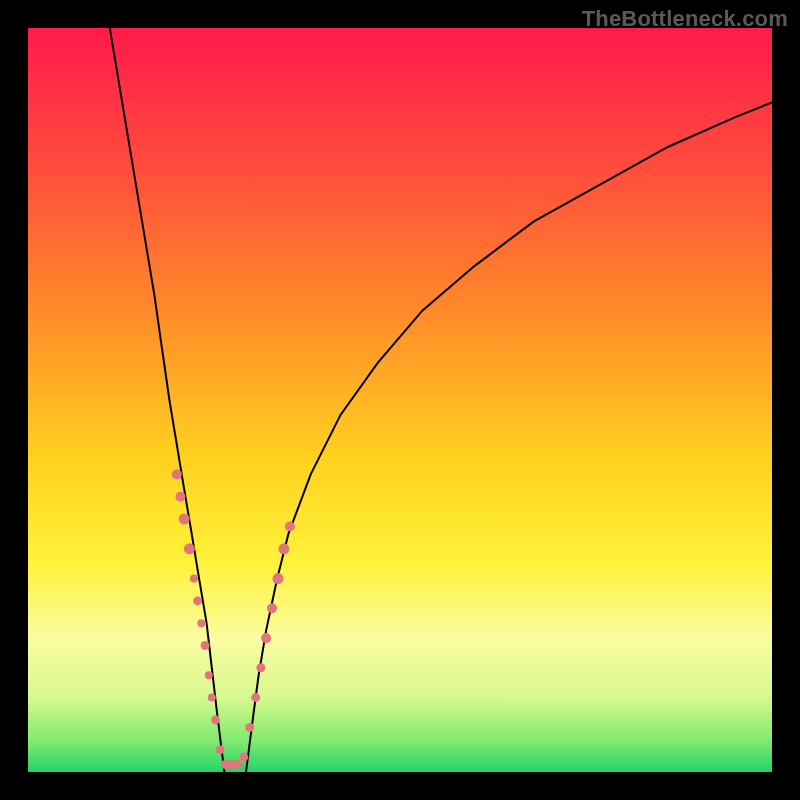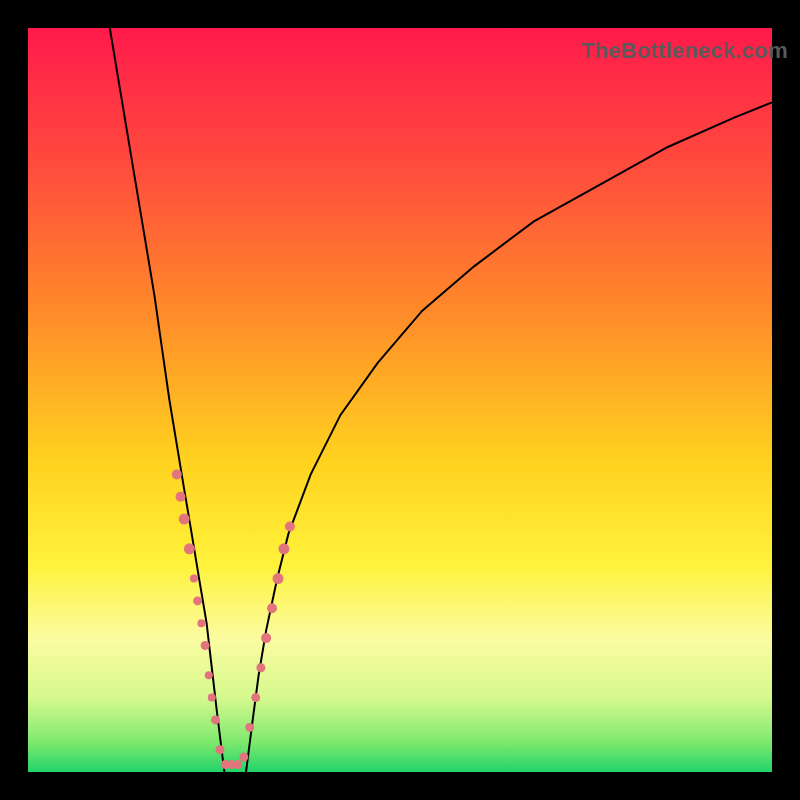--- a/index.html
+++ b/index.html
@@ -26,21 +26,20 @@
     
   }
   .watermark {
     position: absolute;
     top: 6px;
     right: 12px;
     font-size: 22px;
     font-weight: 600;
     color: #5a5a5a;
     letter-spacing: 0.2px;
-    margin-top: 32px;
   }
   svg.curve {
     position: absolute;
     left: 0; top: 0;
     width: 744px;
     height: 744px;
     overflow: visible;
   }
 </style>
 </head>

